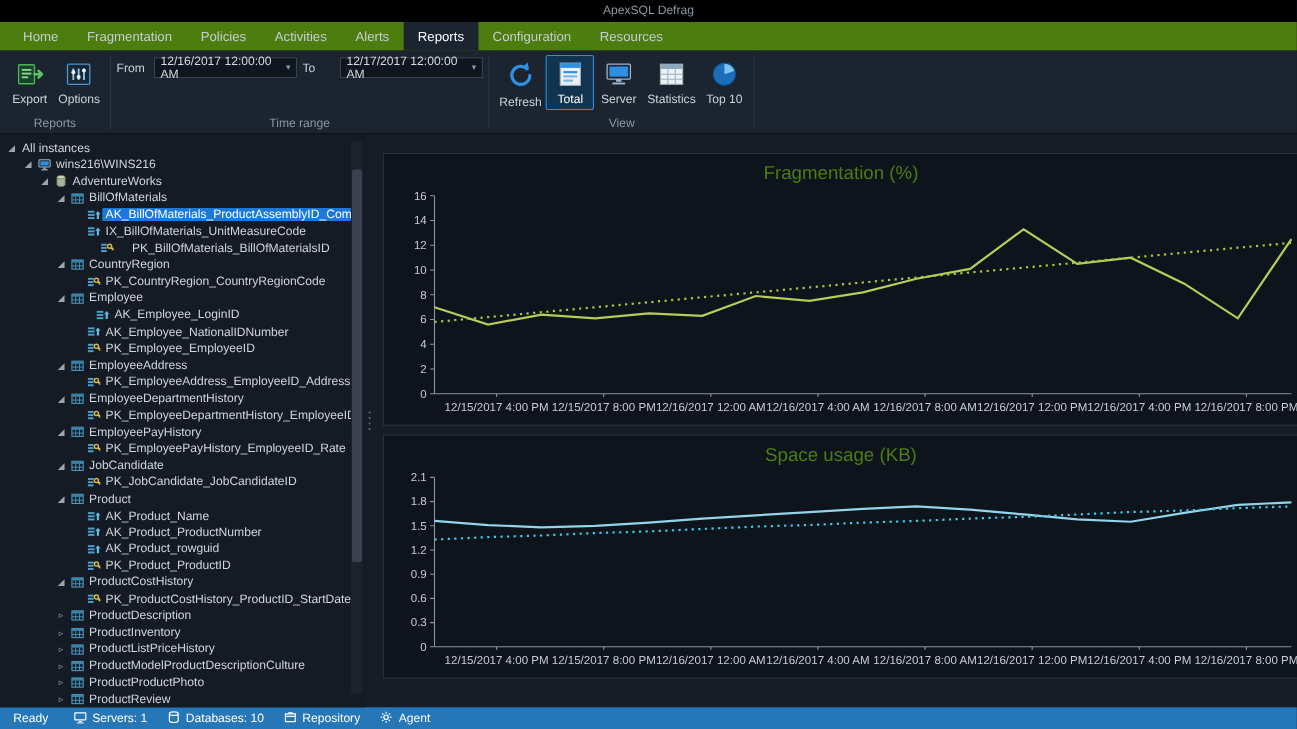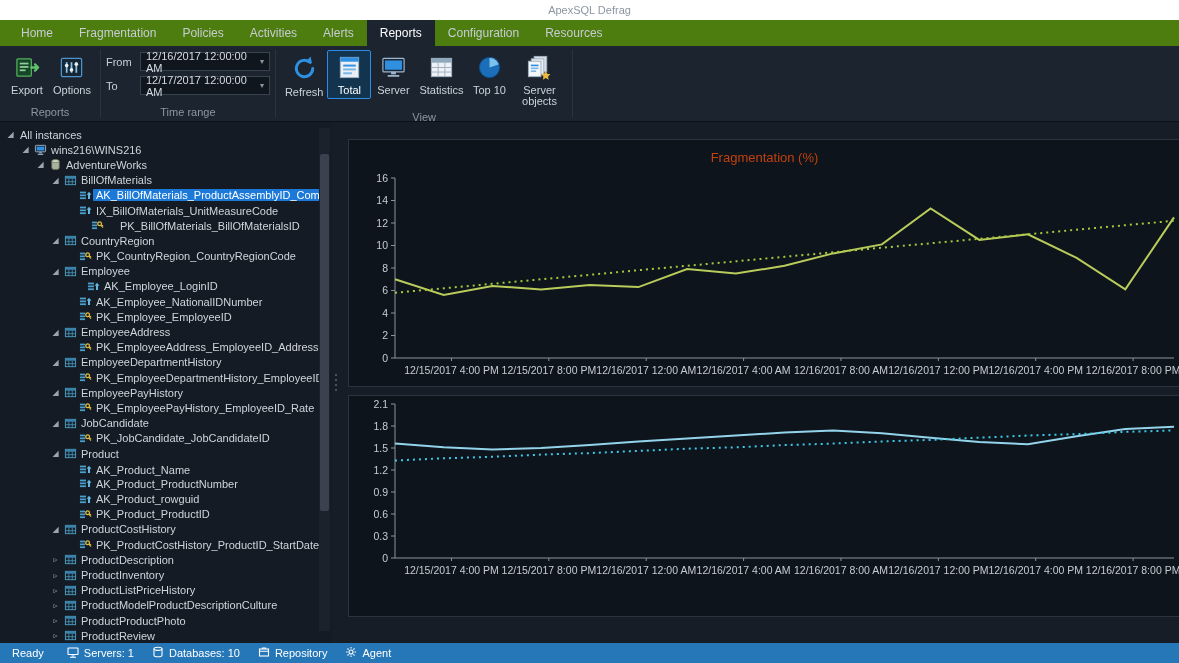--- a/index.html
+++ b/index.html
@@ -1,30 +1,30 @@
 <!DOCTYPE html>
 <html><head>
 <meta charset="utf-8">
 <style>
   *{margin:0;padding:0;box-sizing:border-box}
   html,body{width:1179px;height:663px;overflow:hidden;background:#10161d;
     font-family:"Liberation Sans",sans-serif}
   .window{width:1179px;height:663px;display:flex;flex-direction:column;background:#161d26;color:#cdd3d9}
   
-  .titlebar{height:20px;background:#ffffff;display:flex;align-items:center;justify-content:center;
+  .titlebar{height:20px;background:#000000;display:flex;align-items:center;justify-content:center;
     color:#8b96a2;font-size:11px;flex:none}
   
   .menubar{height:26px;background:#4d7c0f;display:flex;align-items:stretch;padding-left:8px;flex:none}
   .tab{padding:0 13px;display:flex;align-items:center;font-size:12px;color:#c6cdd4;cursor:default}
   .tab.active{background:#1b242f;color:#ffffff}
   
   .ribbon{height:76px;background:#1b242f;border-bottom:1px solid #0c1117;display:flex;flex:none}
   .rgroup{display:flex;flex-direction:column;padding:2px 5px 0}
   .rgroup-body{flex:1;display:flex;align-items:flex-start;padding-top:2px}
-  .rgroup-body.vert{flex-direction:column;justify-content:flex-start;gap:5px;padding-top:4px}
+  .rgroup-body.vert{flex-direction:row;justify-content:center;gap:5px;padding-top:4px}
   .rgroup-label{height:16px;text-align:center;font-size:11px;color:#8d97a3;line-height:15px}
   .rsep{width:1px;background:#2a333f;margin:4px 0;flex:none}
   .rbtn{min-width:44px;max-width:56px;display:flex;flex-direction:column;align-items:center;
     padding:3px 3px 2px;gap:2px;font-size:11px;color:#cbd3da;cursor:default;border:1px solid transparent;border-radius:2px}
   .rbtn .cap{text-align:center;line-height:11px}
   .rbtn.selected{background:#12344f;border-color:#2e8be6;color:#ffffff}
   .tr-row{display:flex;align-items:center}
   .tr-label{width:34px;font-size:11px;color:#c9d1d9}
   .dateinput{width:130px;height:19px;background:#10161e;border:1px solid #39434f;display:flex;
     align-items:center;justify-content:space-between;font-size:11px;color:#d5dbe1;padding:0 5px}
@@ -41,21 +41,21 @@
   .vscroll{position:absolute;right:2px;top:6px;bottom:12px;width:11px;background:#1b222c}
   .vthumb{position:absolute;left:1px;right:1px;top:26px;height:71%;background:#39424e;border-radius:2px}
   .splitter{width:7px;background:#161d26;display:flex;flex-direction:column;align-items:center;
     justify-content:center;gap:3px;flex:none}
   .gripdot{width:2px;height:2px;background:#5a6570;border-radius:1px}
   .charts{flex:1;display:flex;flex-direction:column;padding:17px 0 26px 9px;min-width:0}
   .chart-panel{background:#0d141c;border:1px solid #2b333e;margin-right:-2px;display:flex;
     flex-direction:column;overflow:hidden}
   .chart-panel.first{height:248px;flex:none;margin-bottom:8px}
   .chart-panel.second{flex:1;min-height:0}
-  .chart-title{height:30px;line-height:36px;text-align:center;color:#c2410c;font-size:13px;flex:none}
+  .chart-title{height:30px;line-height:36px;text-align:center;color:#4d7c0f;font-size:17px;flex:none}
   .chart-svg{flex:1;min-height:0;width:100%;display:block;overflow:hidden}
   .chart-svg text{font-family:"Liberation Sans",sans-serif}
   
   .statusbar{height:20px;background:#2677b8;display:flex;align-items:center;color:#ffffff;
     font-size:11px;padding:0 10px;flex:none}
   .sitem{display:flex;align-items:center;gap:5px;padding:0 9px;height:100%}
   .sitem:first-child{padding-left:2px;padding-right:14px}
   .sitem .slabel{line-height:20px}
 </style>
 </head>
@@ -168,32 +168,20 @@
               </svg></span>
           <span class="cap">Statistics</span>
         </div>
         <div class="rbtn">
           <span><svg width="27" height="27" viewBox="0 0 28 28">
                 <circle cx="14" cy="14" r="10.5" fill="#1b6fb8"></circle>
                 <path d="M14 14 V3.5 A10.5 10.5 0 0 1 24 10.6 z" fill="#7cc2ee"></path>
                 <circle cx="14" cy="14" r="10.5" fill="none" stroke="#0e4d85"></circle>
               </svg></span>
           <span class="cap">Top 10</span>
-        </div>
-        <div class="rbtn">
-          <span><svg width="27" height="27" viewBox="0 0 28 28">
-                <rect x="8.5" y="2.5" width="13" height="16" fill="#d9e2ea" stroke="#9fb0bf"></rect>
-                <rect x="5.5" y="5" width="13" height="16" fill="#e8eef3" stroke="#9fb0bf"></rect>
-                <rect x="2.5" y="7.5" width="13" height="16" fill="#f4f7fa" stroke="#9fb0bf"></rect>
-                <rect x="5" y="11" width="8" height="1.7" fill="#2f8fe0"></rect>
-                <rect x="5" y="14" width="8" height="1.7" fill="#79b6e6"></rect>
-                <rect x="5" y="17" width="5.5" height="1.7" fill="#79b6e6"></rect>
-                <path d="M20.5 17.5 l1.5 3 3.3 .5 -2.4 2.3 .6 3.3 -3 -1.6 -3 1.6 .6 -3.3 -2.4 -2.3 3.3 -.5 z" fill="#e8b93e"></path>
-              </svg></span>
-          <span class="cap">Server objects</span>
         </div>
       </div>
       <div class="rgroup-label">View</div>
     </div>
     <div class="rsep"></div>
   </div>
 
   <div class="content">
     <div class="treepanel">
       <div class="tree-rows">
@@ -668,20 +656,21 @@
             <text x="589.3525" y="204" text-anchor="middle" fill="#c6ccd2" font-size="10.5">12/16/2017 12:00 PM</text>
             <line x1="686.7275" y1="188" x2="686.7275" y2="191" stroke="#8b949e"></line>
             <text x="686.7275" y="204" text-anchor="middle" fill="#c6ccd2" font-size="10.5">12/16/2017 4:00 PM</text>
             <line x1="784.1025" y1="188" x2="784.1025" y2="191" stroke="#8b949e"></line>
             <text x="784.1025" y="204" text-anchor="middle" fill="#c6ccd2" font-size="10.5">12/16/2017 8:00 PM</text>
             <polyline points="46.0,109.3 94.7,125.0 143.4,116.0 192.1,119.4 240.8,114.9 289.4,117.1 338.1,99.1 386.8,103.6 435.5,95.8 484.2,83.4 532.9,74.4 581.6,38.4 630.3,69.9 678.9,64.3 727.6,87.9 776.3,119.4 825.0,47.4" fill="none" stroke="#b9cb5a" stroke-width="2"></polyline>
             <polyline points="46.0,122.7 94.7,118.3 143.4,113.8 192.1,109.3 240.8,104.8 289.4,100.2 338.1,95.8 386.8,91.3 435.5,86.8 484.2,82.3 532.9,77.7 581.6,73.3 630.3,68.8 678.9,64.3 727.6,59.7 776.3,55.2 825.0,50.8" fill="none" stroke="#a4c93d" stroke-width="2" stroke-dasharray="2 4"></polyline>
           </svg>
       </div>
       <div class="chart-panel second">
+        <div class="chart-title">Space usage (KB)</div>
         <svg class="chart-svg" width="831" height="190">
             <line x1="46" y1="8" x2="46" y2="162" stroke="#8b949e"></line>
             <line x1="46" y1="162" x2="825" y2="162" stroke="#8b949e"></line>
             <line x1="42" y1="162" x2="46" y2="162" stroke="#8b949e"></line>
             <text x="39" y="165.5" text-anchor="end" fill="#c6ccd2" font-size="10.5">0</text>
             <line x1="42" y1="140" x2="46" y2="140" stroke="#8b949e"></line>
             <text x="39" y="143.5" text-anchor="end" fill="#c6ccd2" font-size="10.5">0.3</text>
             <line x1="42" y1="118" x2="46" y2="118" stroke="#8b949e"></line>
             <text x="39" y="121.5" text-anchor="end" fill="#c6ccd2" font-size="10.5">0.6</text>
             <line x1="42" y1="96" x2="46" y2="96" stroke="#8b949e"></line>

